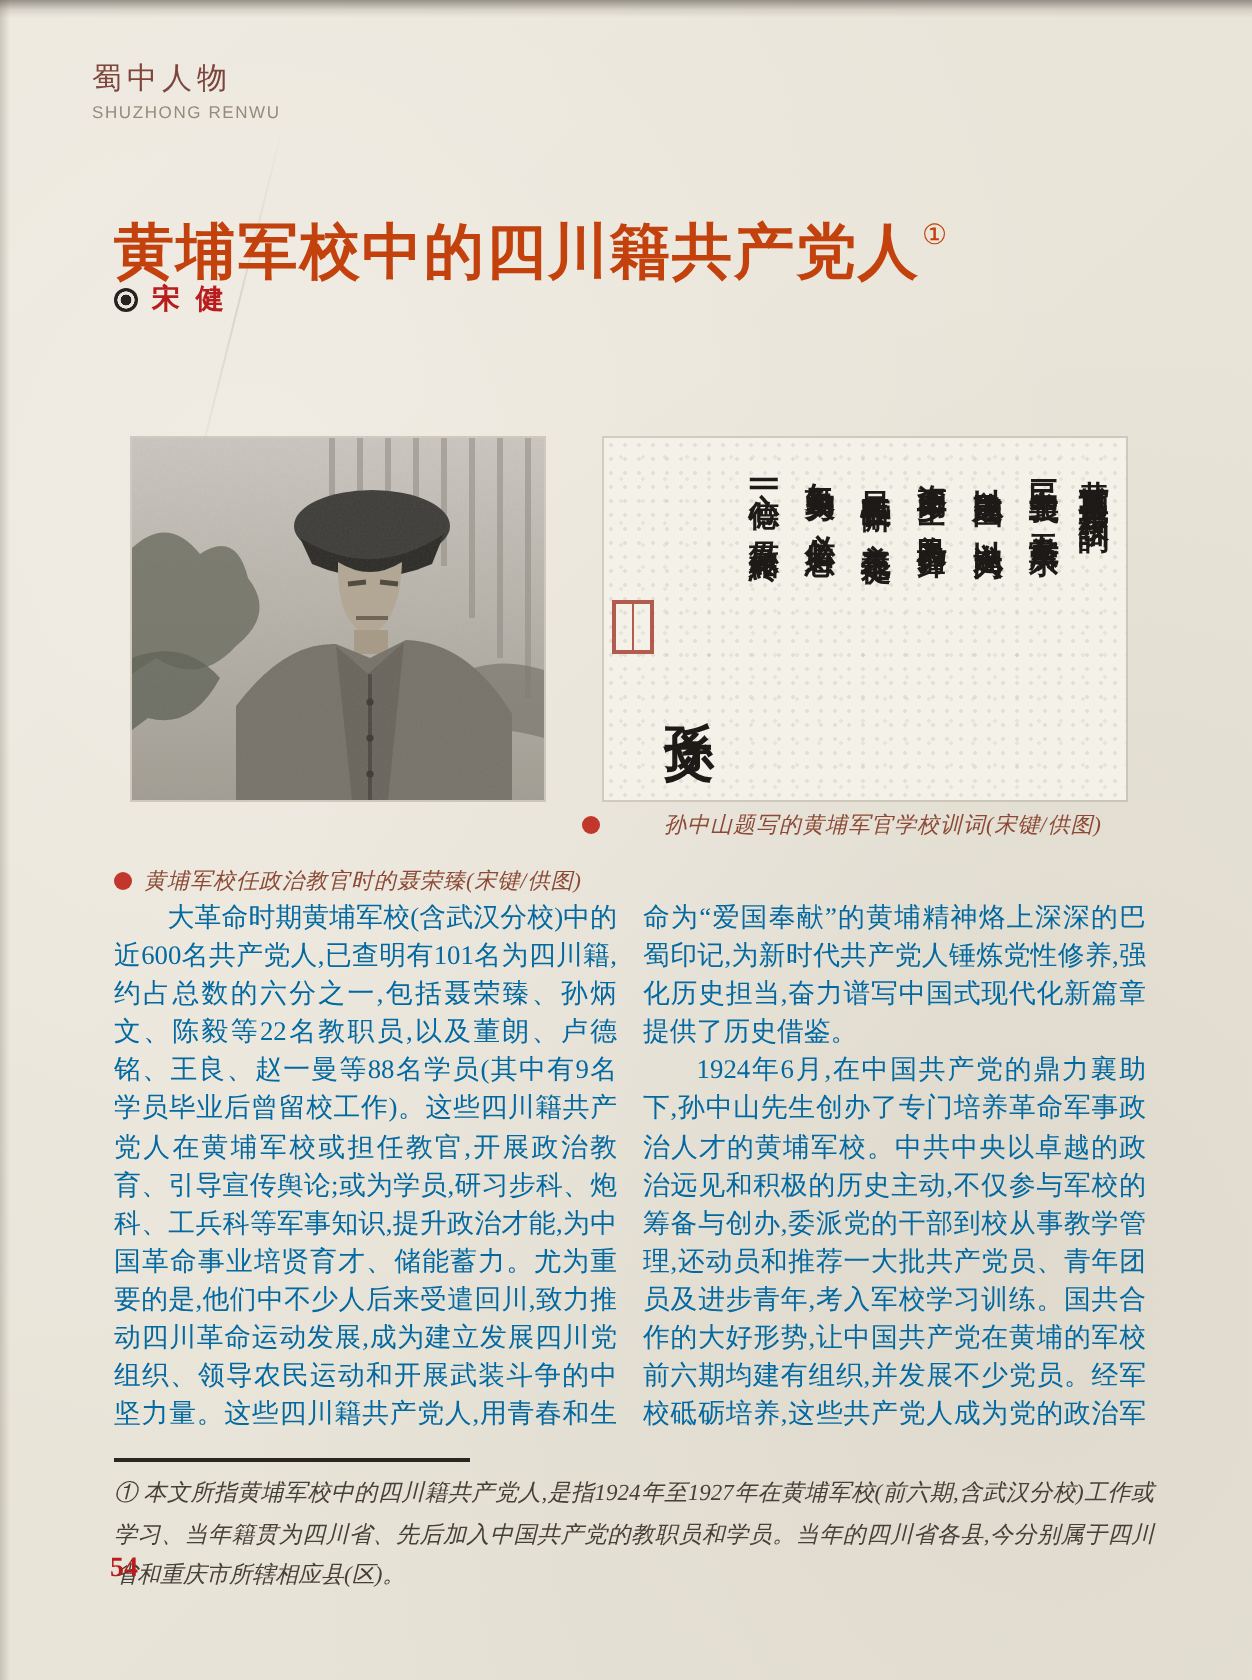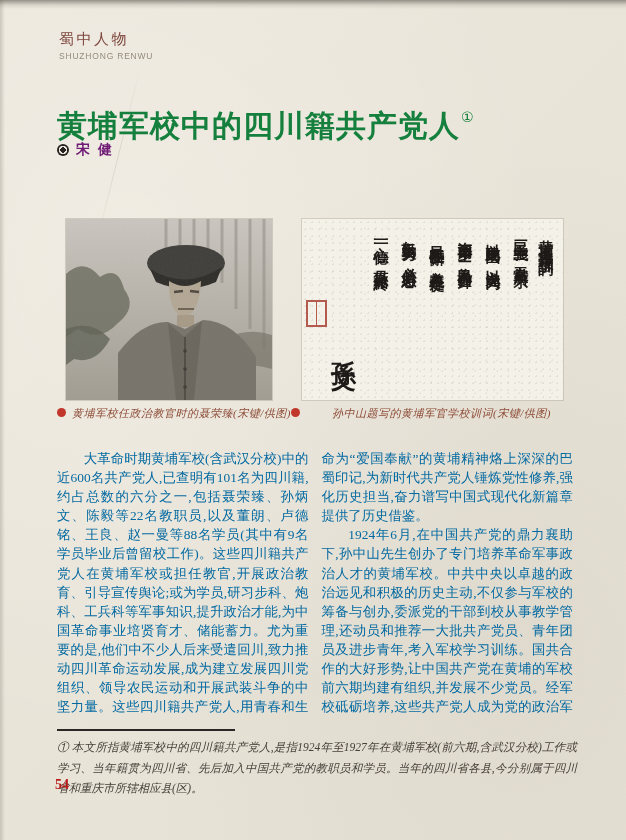--- a/index.html
+++ b/index.html
@@ -16,36 +16,36 @@
       linear-gradient(135deg,#ece7dc 0%,#e9e4d8 50%,#e6e1d5 100%);
   }
   .edge-top{position:absolute;top:0;left:0;right:0;height:9px;
     background:linear-gradient(to bottom, rgba(78,73,66,.55), rgba(120,112,100,.18) 55%, transparent);}
   .edge-left{position:absolute;top:0;left:0;bottom:0;width:5px;
     background:linear-gradient(to right, rgba(100,94,84,.25), transparent);}
   .crease{position:absolute;top:60px;left:118px;width:1px;height:190px;
     background:linear-gradient(to bottom,transparent,rgba(120,110,96,.18),transparent);transform:rotate(14deg);}
 
   
-  .masthead{position:absolute;left:59px;top:30px;}
+  .masthead{position:absolute;left:46px;top:30px;}
   .masthead .cn{font-family:"Liberation Sans","DejaVu Sans",sans-serif;
     font-size:15px;letter-spacing:2.5px;color:#7d453c;font-weight:400;}
   .masthead .en{font-family:Liberation Sans, sans-serif;
     font-size:8.5px;letter-spacing:.8px;color:#958b7d;margin-top:2px;}
 
   
   .title{position:absolute;left:57px;top:86px;width:540px;
     font-family:"Liberation Sans","DejaVu Sans",sans-serif;
-    font-weight:900;font-size:30px;letter-spacing:1px;color:#15803d;}
+    font-weight:900;font-size:30px;letter-spacing:1px;color:#c2410c;}
   .title sup{font-size:14px;font-weight:400;vertical-align:14px;margin-left:1px;}
   .byline{position:absolute;left:57px;top:141px;display:flex;align-items:center;gap:7px;}
   .fisheye{width:12px;height:12px;border-radius:50%;
     background:radial-gradient(circle at 50% 50%, #26221f 0 2.6px, #ebe6db 2.8px 4.2px, #26221f 4.4px);}
   .byline .name{font-family:"Liberation Sans","DejaVu Sans",sans-serif;
-    font-weight:700;font-size:14px;color:#701a75;letter-spacing:2px;}
+    font-weight:700;font-size:14px;color:#b91c1c;letter-spacing:2px;}
 
   
   .fig-photo{position:absolute;left:66px;top:219px;width:206px;height:181px;
     box-shadow:0 0 0 1px rgba(150,140,125,.35);}
   .fig-photo svg{display:block;width:100%;height:100%;}
   .fig-callig{position:absolute;left:302px;top:219px;width:261px;height:181px;
     background:
       radial-gradient(rgba(120,115,105,.14) 1px, transparent 1px),
       radial-gradient(rgba(120,115,105,.10) 1px, transparent 1px),
       #f4f1e8;
@@ -61,21 +61,21 @@
   .callig-col:nth-child(5){margin-top:5px;}
   .callig-col:nth-child(6){margin-top:1px;}
   .callig-col:nth-child(7){margin-top:4px;}
   .sig-col{margin-left:14px;display:flex;flex-direction:column;align-items:center;}
   .sig-name{font-size:25px;letter-spacing:4px;margin-top:70px;font-weight:900;}
   .seal{width:17px;height:23px;border:2px solid #a5362b;margin-top:8px;opacity:.8;
     background:linear-gradient(to right,transparent 48%,#a5362b 48% 52%,transparent 52%);}
 
   
   .caption{position:absolute;top:406px;display:flex;align-items:flex-start;gap:6px;}
-  .caption.c1{left:57px;width:240px;}
+  .caption.c1{left:57px;width:240px;margin-top:28px;}
   .caption.c2{left:291px;width:268px;gap:32px;}
   .red-dot{flex:0 0 auto;width:9px;height:9px;border-radius:50%;background:#c1372b;margin-top:2px;}
   .caption .txt{font-size:11px;font-style:italic;color:#8c4a36;line-height:14px;letter-spacing:.5px;}
 
   
   .bodytext{position:absolute;left:57px;top:449px;width:516px;height:268px;
     column-count:2;column-gap:13px;column-fill:auto;overflow:hidden;
     font-size:13.4px;line-height:19.1px;color:#0369a1;text-align:justify;}
   .bodytext p{margin:0;text-indent:2em;}
 

